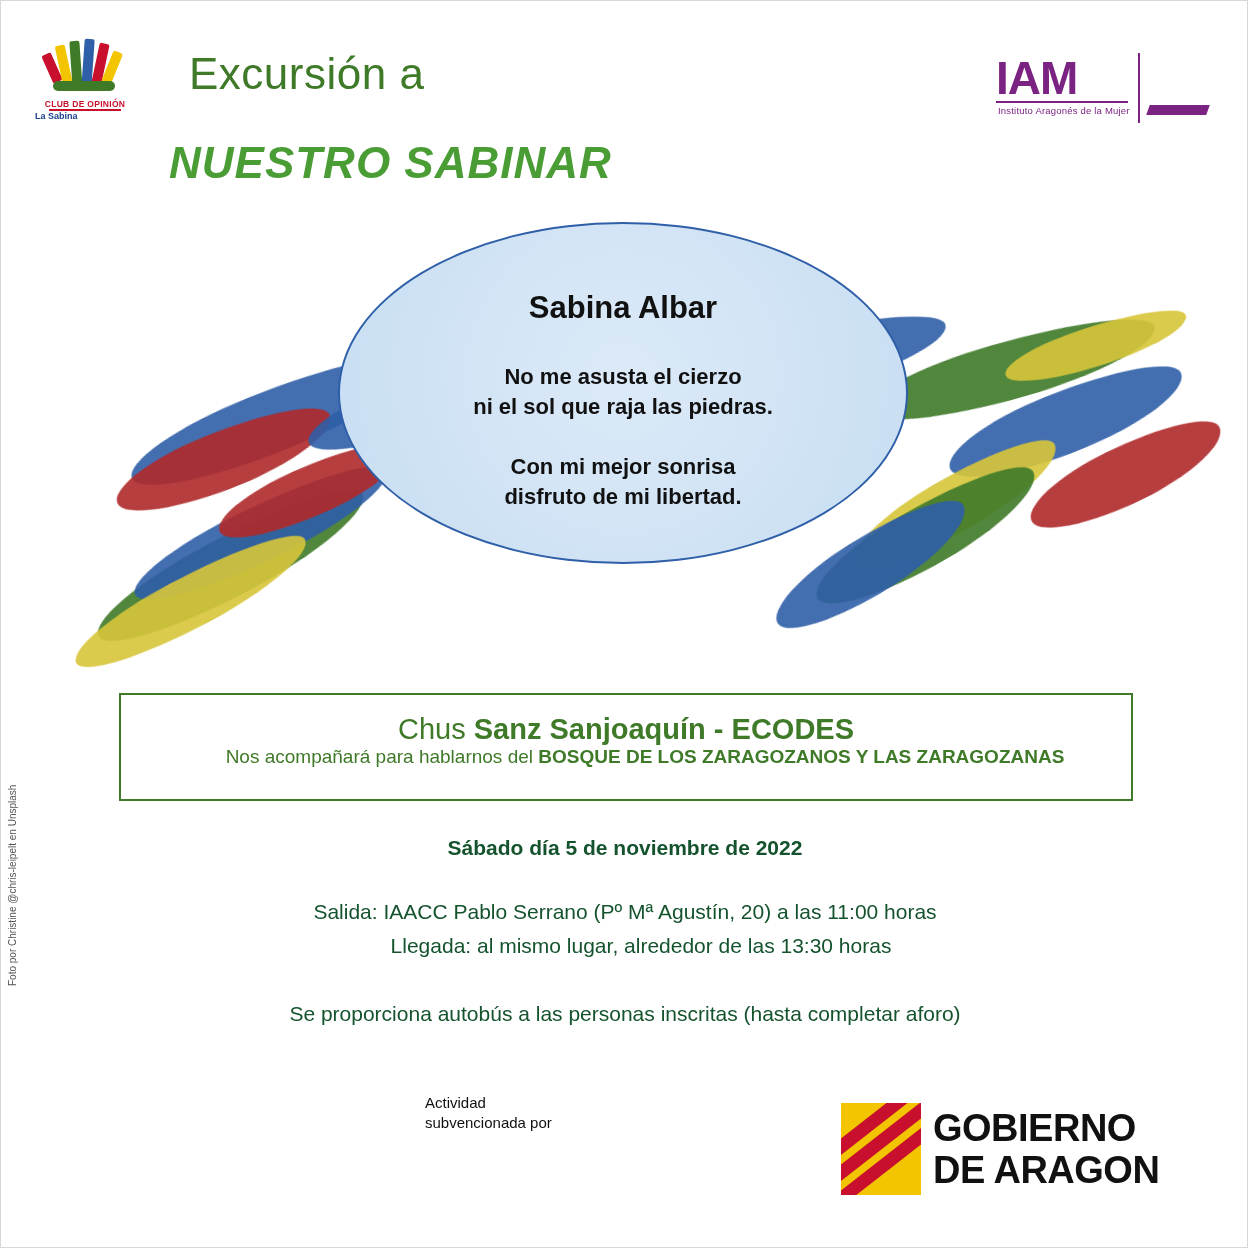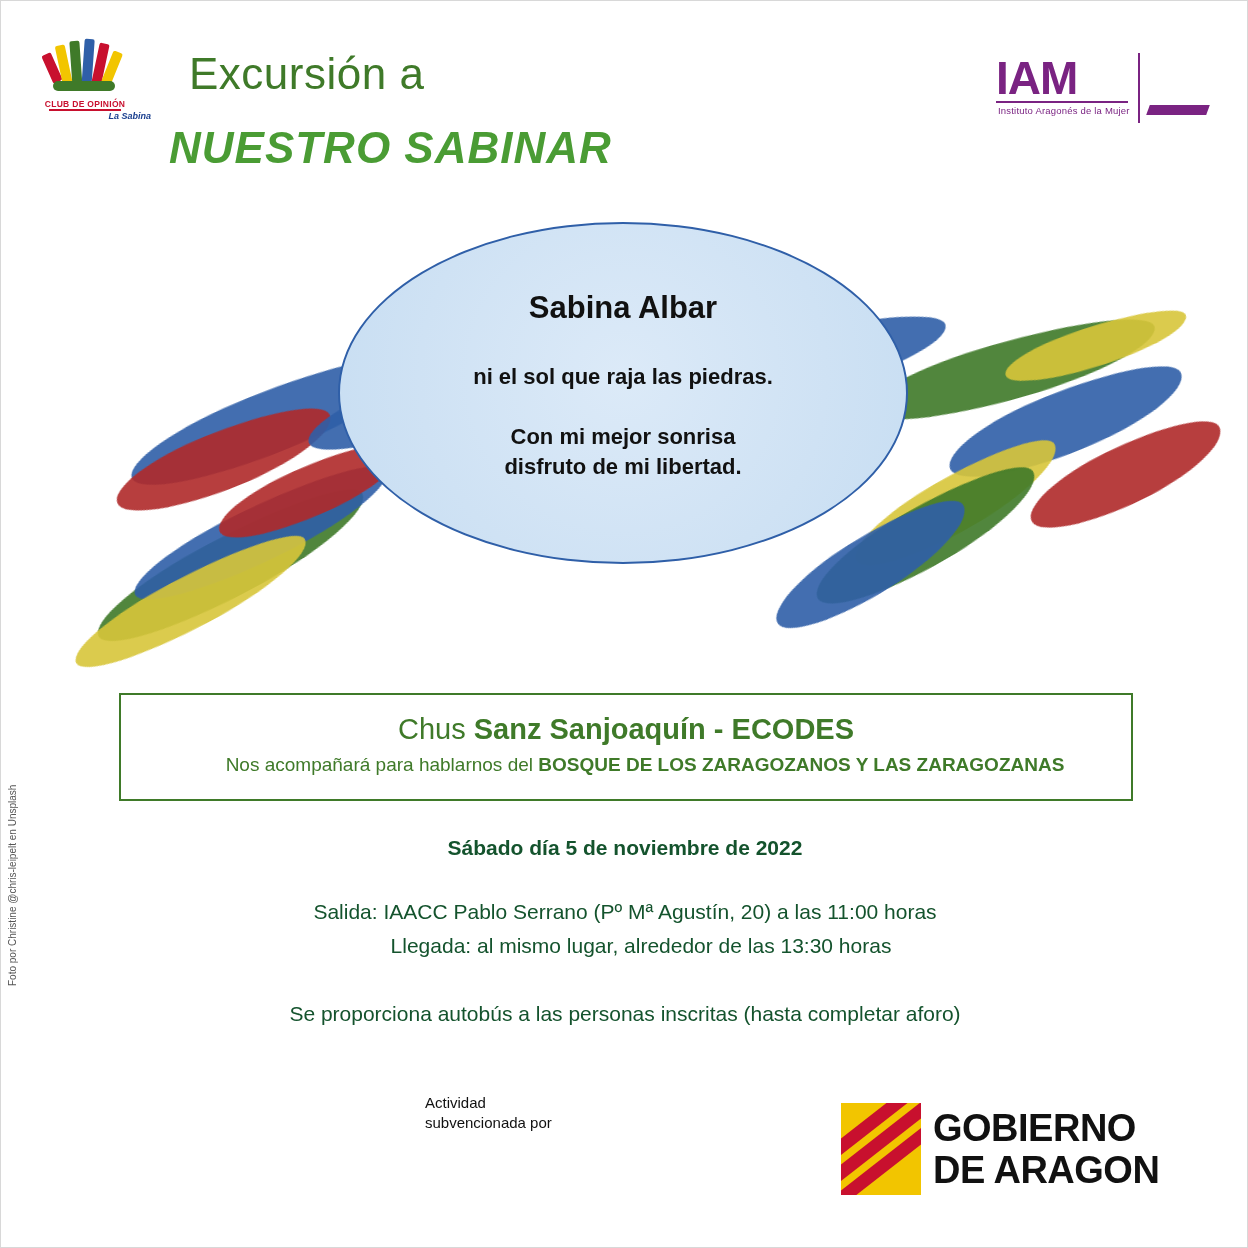--- a/index.html
+++ b/index.html
@@ -50,28 +50,27 @@
     width: 100px;
     text-align: center;
     font-size: 8.5px;
     font-weight: bold;
     color: #c8102e;
     letter-spacing: .3px;
     white-space: nowrap;
   }
   .club-logo .club-sub {
     position: absolute;
-    left: 16px;
+    left: 0;
     top: 74px;
     width: 100px;
-    text-align: right;
+    text-align: left;
     font-size: 9px;
     font-weight: bold;
     color: #1a3f8f;
-    font-style: italic;
   }
   .club-logo .club-rule {
     position: absolute;
     left: 14px;
     top: 72px;
     width: 72px;
     height: 1.5px;
     background: #c8102e;
   }
 
@@ -80,21 +79,21 @@
     position: absolute;
     left: 188px;
     top: 48px;
     font-size: 44px;
     color: #3f7a29;
     letter-spacing: .5px;
   }
   .title-2 {
     position: absolute;
     left: 168px;
-    top: 122px;
+    top: 137px;
     font-size: 44px;
     color: #4a9c34;
     font-style: italic;
     font-weight: bold;
     letter-spacing: 1px;
   }
 
   
   .iam-logo {
     position: absolute;
@@ -201,21 +200,21 @@
     box-sizing: border-box;
     text-align: center;
   }
   .speaker-line {
     margin-top: 18px;
     font-size: 29px;
     color: #3f7a29;
   }
   .speaker-line b { font-weight: bold; text-align: center; }
   .speaker-sub {
-    margin-top: 8px;
+    margin-top: 0;
     font-size: 19px;
     color: #3f7a29;
     padding-left: 38px;
   }
   .speaker-sub b { font-weight: bold; }
 
   
   .details {
     position: absolute;
     left: 0;
@@ -369,20 +368,21 @@
       <div class="stroke" style="left: 760px; top: 360px; width: 220px; height: 58px; background: rgb(47, 95, 168); transform: rotate(-32deg);"></div>
       <div class="stroke" style="left: 80px; top: 360px; width: 300px; height: 60px; background: rgb(63, 122, 41); transform: rotate(-28deg);"></div>
       <div class="stroke" style="left: 120px; top: 330px; width: 280px; height: 55px; background: rgb(47, 95, 168); transform: rotate(-26deg);"></div>
       <div class="stroke" style="left: 60px; top: 400px; width: 260px; height: 52px; background: rgb(216, 198, 58); transform: rotate(-28deg);"></div>
       <div class="stroke" style="left: 210px; top: 290px; width: 200px; height: 50px; background: rgb(176, 42, 42); transform: rotate(-24deg);"></div>
     </div>
 
   <div class="poem">
     <div class="poem-title">Sabina Albar</div>
     <div class="poem-block-1">
+      <div class="poem-line">No me asusta el cierzo</div>
       <div class="poem-line">ni el sol que raja las piedras.</div>
     </div>
     <div class="poem-block-2">
       <div class="poem-line">Con mi mejor sonrisa</div>
       <div class="poem-line">disfruto de mi libertad.</div>
     </div>
   </div>
 
   <div class="speaker-box">
     <div class="speaker-line">

